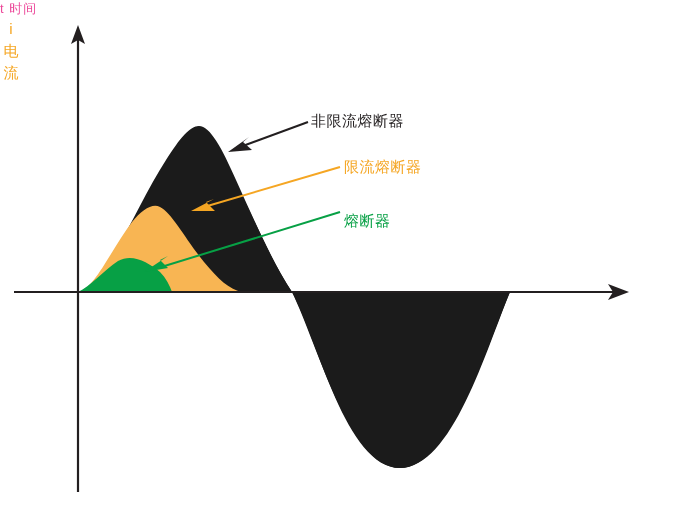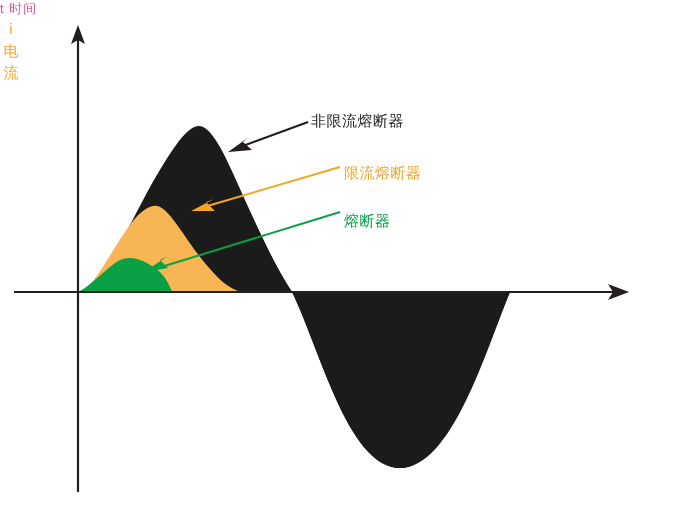--- a/index.html
+++ b/index.html
@@ -29,21 +29,21 @@
     white-space: nowrap;
     font-size: 15px;
     line-height: 1.25;
     letter-spacing: 0.5px;
   }
   .lbl-black { color: #231f20; }
   .lbl-orange { color: #F5A623; }
   .lbl-green  { color: #07A045; }
 
   #lbl-nonlimiting { left: 311px; top: 112px; }
-  #lbl-limiting    { left: 344px; top: 164px; }
+  #lbl-limiting    { left: 344px; top: 158px; }
   #lbl-fuse        { left: 344px; top: 212px; }
 
   #lbl-xaxis {
     left: 575px;
     top: 306px;
     color: #ec4899;
     font-size: 13px;
     letter-spacing: 1px;
   }
   #lbl-yaxis {

